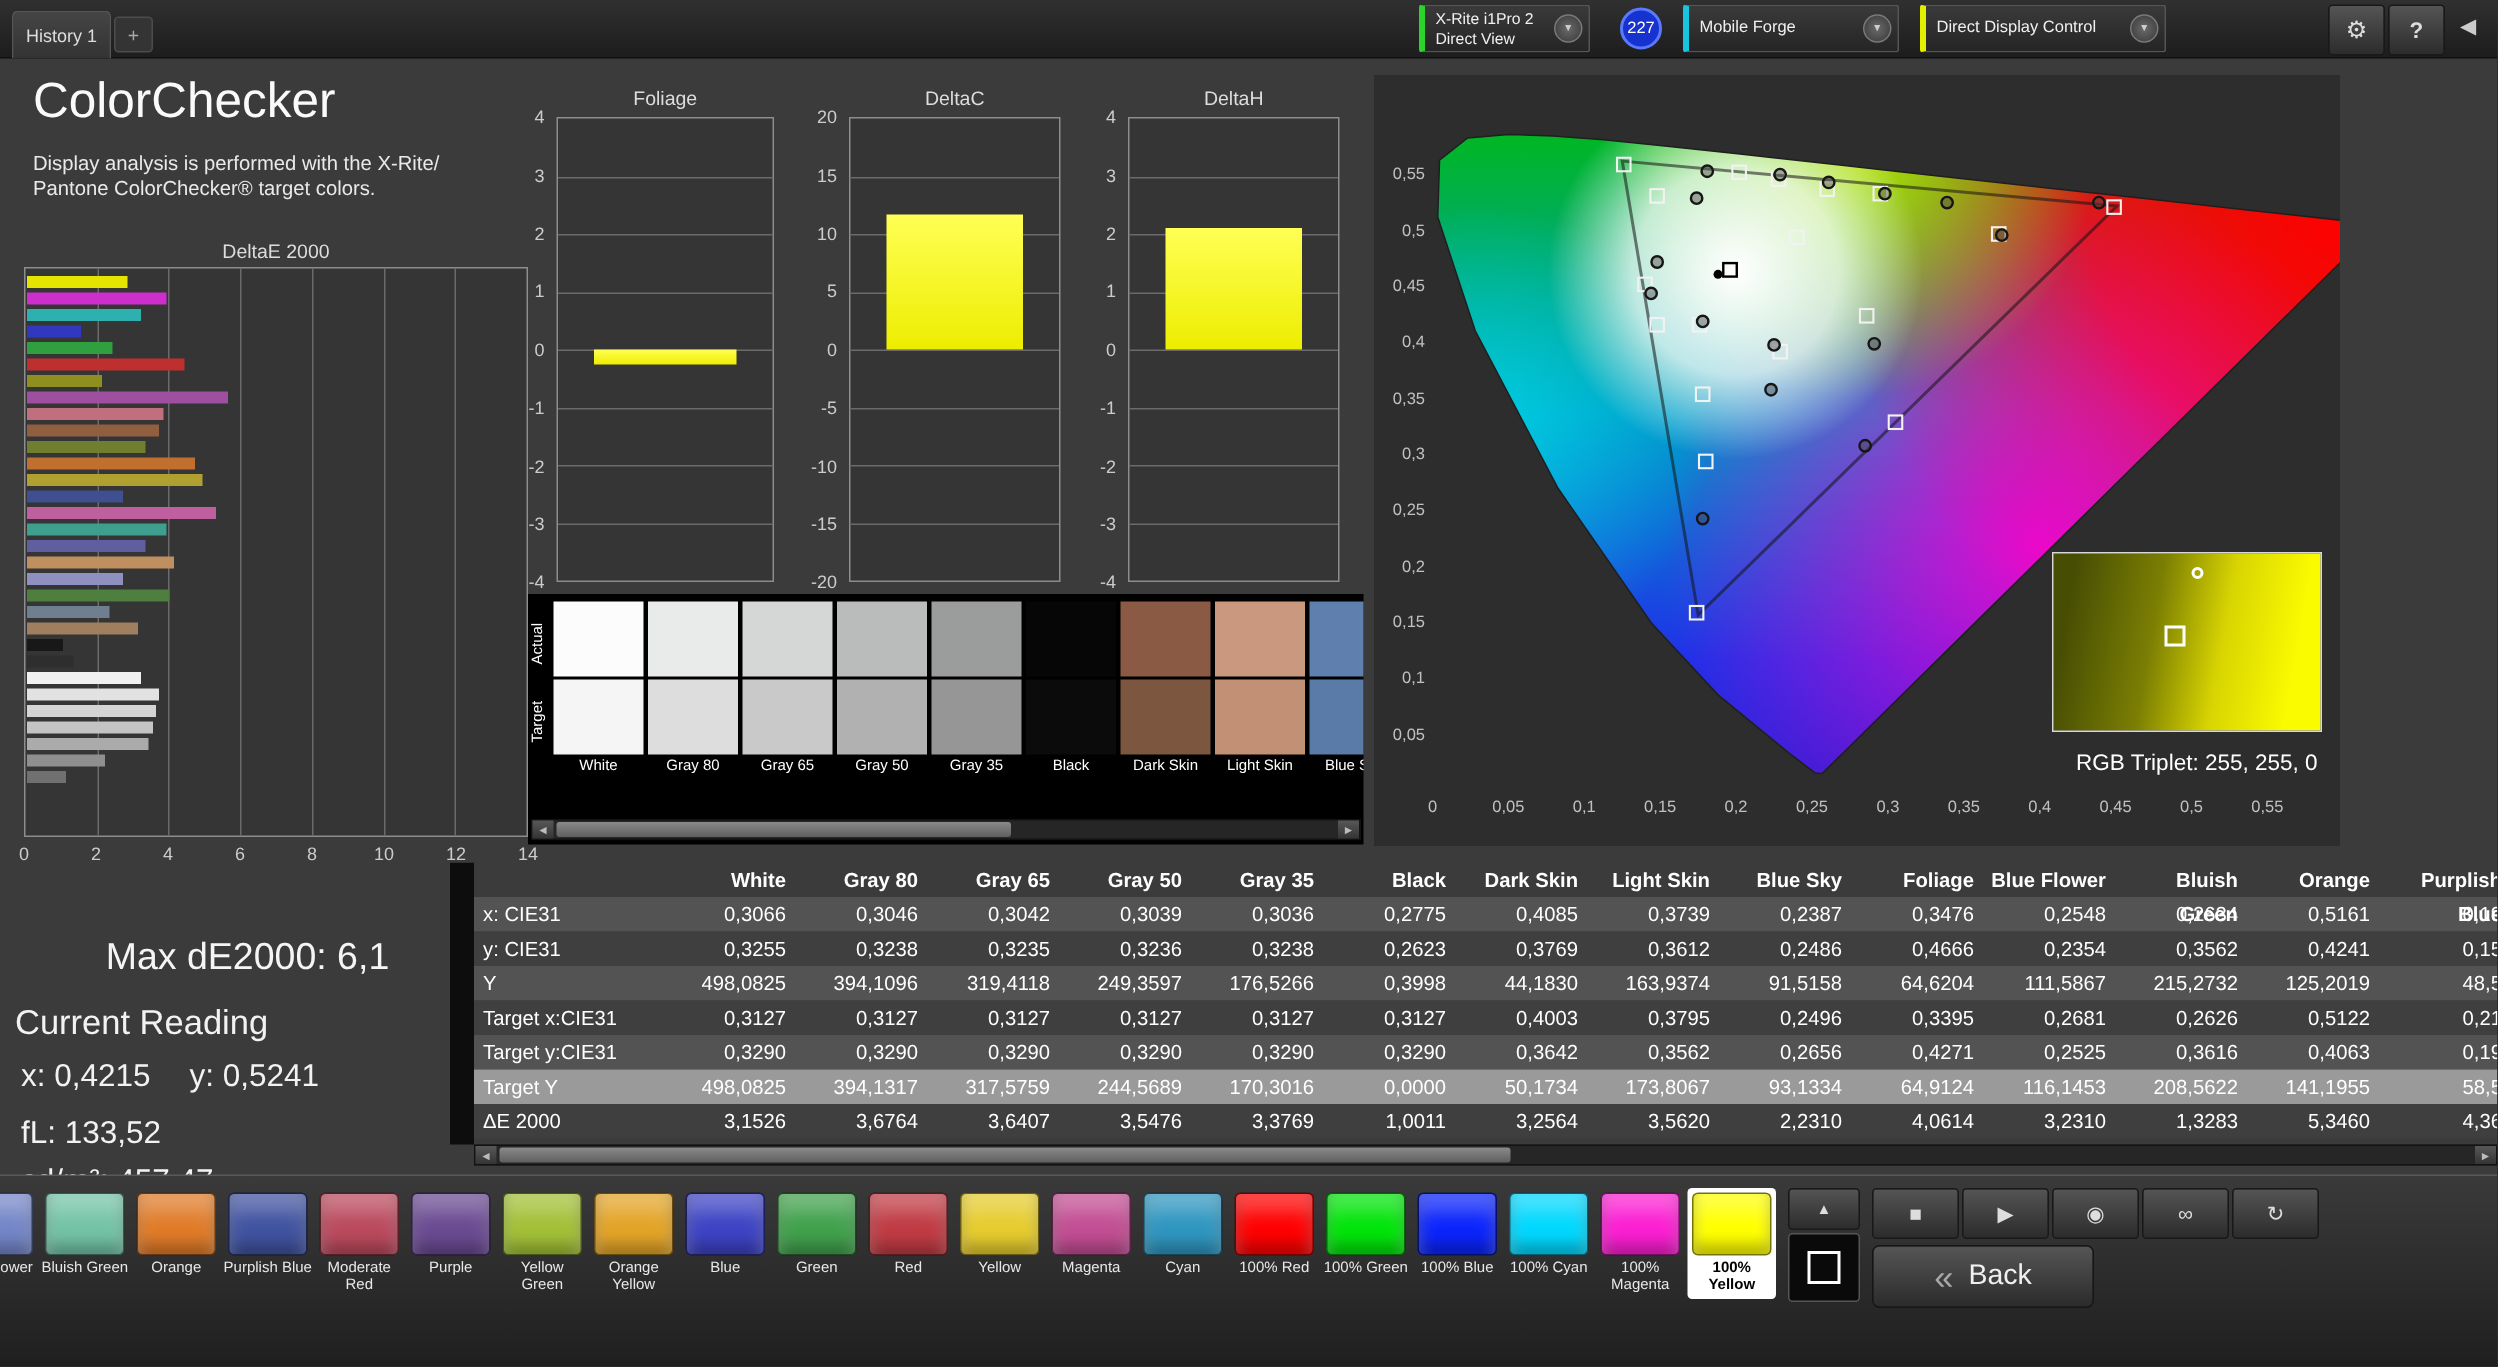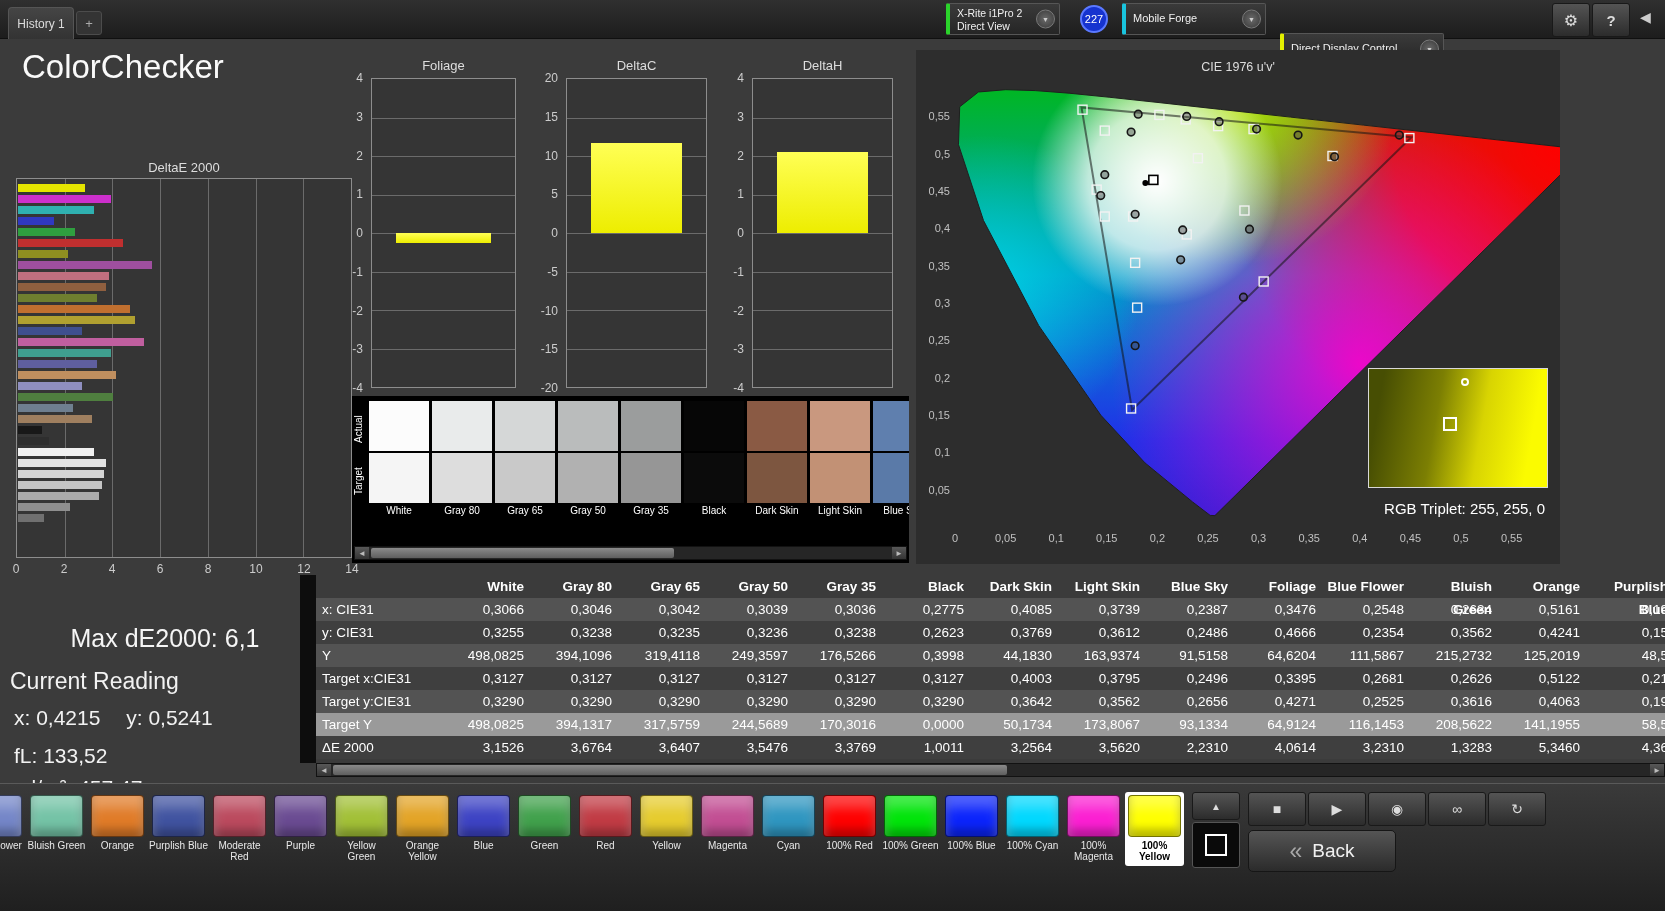--- a/index.html
+++ b/index.html
@@ -107,37 +107,41 @@
       <div class="dd-circle">▼</div>
     </div>
 
     <div class="badge">227</div>
 
     <div class="dd" style="left:1122px;width:144px;border-left-color:#19c4de;">
       <div class="dd-text" style="top:8px;font-size:11px;">Mobile Forge</div>
       <div class="dd-circle">▼</div>
     </div>
 
-    <div class="dd" style="left:1280px;width:164px;border-left-color:#e3ef00;margin-top:30px;">
+    <div class="dd" style="left:1280px;width:164px;border-left-color:#e3ef00;">
       <div class="dd-text" style="top:8px;font-size:11px;">Direct Display Control</div>
       <div class="dd-circle">▼</div>
     </div>
 
     <div class="btn-dark abs" style="left:1552px;top:3px;width:36px;height:32px;font-size:16px;">
       <span>⚙</span>
     </div>
     <div class="btn-dark abs" style="left:1592px;top:3px;width:36px;height:32px;font-size:15px;font-weight:bold;">
       <span>?</span>
     </div>
     <div class="abs" style="left:1640px;top:9px;font-size:14px;color:#ccc;">
       <span>◀</span>
     </div>
   </div>
 
   <div id="cc-title">ColorChecker</div>
+  <div id="cc-sub">
+    <div>Display analysis is performed with the X-Rite/</div>
+    <div>Pantone ColorChecker® target colors.</div>
+  </div>
 
   <div class="chart-title" style="left:16px;top:160px;width:336px;">DeltaE 2000</div>
   <div class="plot" style="left:16px;top:178px;width:336px;height:380px;">
       <div class="vgrid" style="left: 14.2857%;"></div>
       <div class="vgrid" style="left: 28.5714%;"></div>
       <div class="vgrid" style="left: 42.8571%;"></div>
       <div class="vgrid" style="left: 57.1429%;"></div>
       <div class="vgrid" style="left: 71.4286%;"></div>
       <div class="vgrid" style="left: 85.7143%;"></div>
       <div class="vgrid" style="left: 100%;"></div>
@@ -313,21 +317,20 @@
         </div>
       </div>
     <div class="scrollbar" style="left:2px;right:2px;bottom:3px;">
       <div class="sb-arrow" style="left:0;">◄</div>
       <div class="sb-arrow" style="right:0;">►</div>
       <div class="sb-thumb" style="left:16px;width:55%;"></div>
     </div>
   </div>
 
   <div id="cie">
-    <div class="chart-title" style="left:0;top:10px;width:644px;font-size:12.5px;">CIE 1976 u'v'</div>
     <svg width="644" height="514" style="position:absolute;left:0;top:0;">
       <defs>
         <clipPath id="cie-clip">
             <polygon id="horseshoe-clip-poly" points="298.9,465.6 294.2,465.4 276.5,451.9 229.0,412.9 184.8,365.2 122.8,275.7 67.5,170.5 42.5,94.7 43.7,56.8 62.4,42.0 89.7,39.7 119.2,40.6 153.1,43.2 193.9,47.3 244.0,52.7 304.4,59.4 374.5,67.1 447.3,75.1 513.8,82.4 565.5,88.1 669.9,99.6"></polygon>
           </clipPath>
         <linearGradient id="gBase" x1="0" y1="0" x2="0" y2="1">
           <stop offset="0" stop-color="#00bd00"></stop>
             <stop offset="0.45" stop-color="#0098c8"></stop>
           <stop offset="0.78" stop-color="#2030e8"></stop>
             <stop offset="1" stop-color="#3018d0"></stop>

